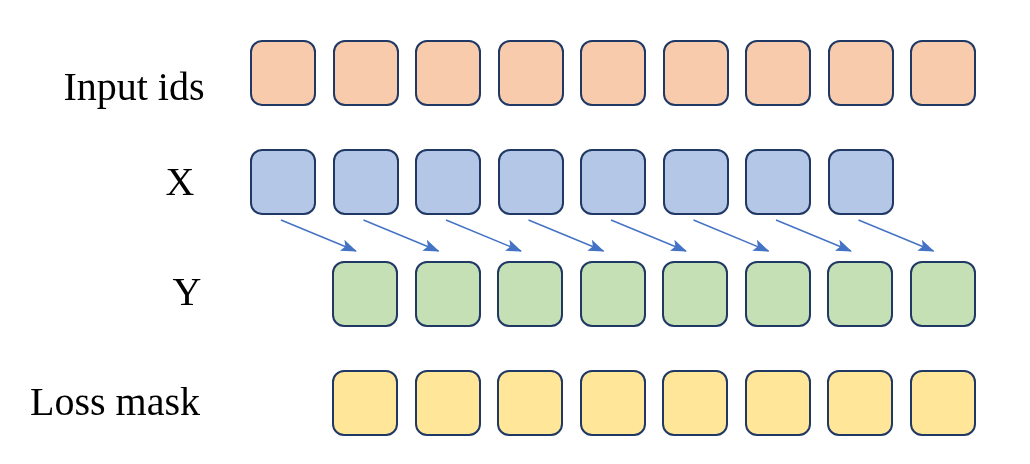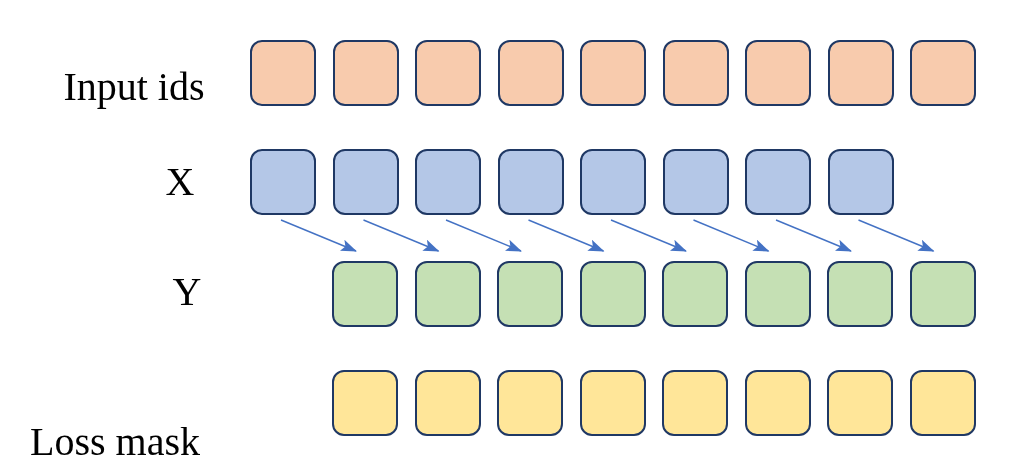--- a/index.html
+++ b/index.html
@@ -76,21 +76,21 @@
     <div class="cell" style="left: 827.5px; top: 149px; width: 66px; height: 66px; border-radius: 12px; border-width: 2.5px; border-color: rgb(31, 56, 100); background: rgb(180, 199, 231);"></div>
     <div class="row-label" style="left: 187px; top: 292px;">Y</div>
     <div class="cell" style="left: 332px; top: 261px; width: 66px; height: 66px; border-radius: 12px; border-width: 2.5px; border-color: rgb(31, 56, 100); background: rgb(197, 224, 180);"></div>
     <div class="cell" style="left: 414.5px; top: 261px; width: 66px; height: 66px; border-radius: 12px; border-width: 2.5px; border-color: rgb(31, 56, 100); background: rgb(197, 224, 180);"></div>
     <div class="cell" style="left: 497px; top: 261px; width: 66px; height: 66px; border-radius: 12px; border-width: 2.5px; border-color: rgb(31, 56, 100); background: rgb(197, 224, 180);"></div>
     <div class="cell" style="left: 579.5px; top: 261px; width: 66px; height: 66px; border-radius: 12px; border-width: 2.5px; border-color: rgb(31, 56, 100); background: rgb(197, 224, 180);"></div>
     <div class="cell" style="left: 662px; top: 261px; width: 66px; height: 66px; border-radius: 12px; border-width: 2.5px; border-color: rgb(31, 56, 100); background: rgb(197, 224, 180);"></div>
     <div class="cell" style="left: 744.5px; top: 261px; width: 66px; height: 66px; border-radius: 12px; border-width: 2.5px; border-color: rgb(31, 56, 100); background: rgb(197, 224, 180);"></div>
     <div class="cell" style="left: 827px; top: 261px; width: 66px; height: 66px; border-radius: 12px; border-width: 2.5px; border-color: rgb(31, 56, 100); background: rgb(197, 224, 180);"></div>
     <div class="cell" style="left: 909.5px; top: 261px; width: 66px; height: 66px; border-radius: 12px; border-width: 2.5px; border-color: rgb(31, 56, 100); background: rgb(197, 224, 180);"></div>
-    <div class="row-label" style="left: 115px; top: 402px; margin-top: 40px;">Loss mask</div>
+    <div class="row-label" style="left: 115px; top: 402px;">Loss mask</div>
     <div class="cell" style="left: 332px; top: 370px; width: 66px; height: 66px; border-radius: 12px; border-width: 2.5px; border-color: rgb(31, 56, 100); background: rgb(255, 230, 153);"></div>
     <div class="cell" style="left: 414.5px; top: 370px; width: 66px; height: 66px; border-radius: 12px; border-width: 2.5px; border-color: rgb(31, 56, 100); background: rgb(255, 230, 153);"></div>
     <div class="cell" style="left: 497px; top: 370px; width: 66px; height: 66px; border-radius: 12px; border-width: 2.5px; border-color: rgb(31, 56, 100); background: rgb(255, 230, 153);"></div>
     <div class="cell" style="left: 579.5px; top: 370px; width: 66px; height: 66px; border-radius: 12px; border-width: 2.5px; border-color: rgb(31, 56, 100); background: rgb(255, 230, 153);"></div>
     <div class="cell" style="left: 662px; top: 370px; width: 66px; height: 66px; border-radius: 12px; border-width: 2.5px; border-color: rgb(31, 56, 100); background: rgb(255, 230, 153);"></div>
     <div class="cell" style="left: 744.5px; top: 370px; width: 66px; height: 66px; border-radius: 12px; border-width: 2.5px; border-color: rgb(31, 56, 100); background: rgb(255, 230, 153);"></div>
     <div class="cell" style="left: 827px; top: 370px; width: 66px; height: 66px; border-radius: 12px; border-width: 2.5px; border-color: rgb(31, 56, 100); background: rgb(255, 230, 153);"></div>
     <div class="cell" style="left: 909.5px; top: 370px; width: 66px; height: 66px; border-radius: 12px; border-width: 2.5px; border-color: rgb(31, 56, 100); background: rgb(255, 230, 153);"></div>
   </div>
 

